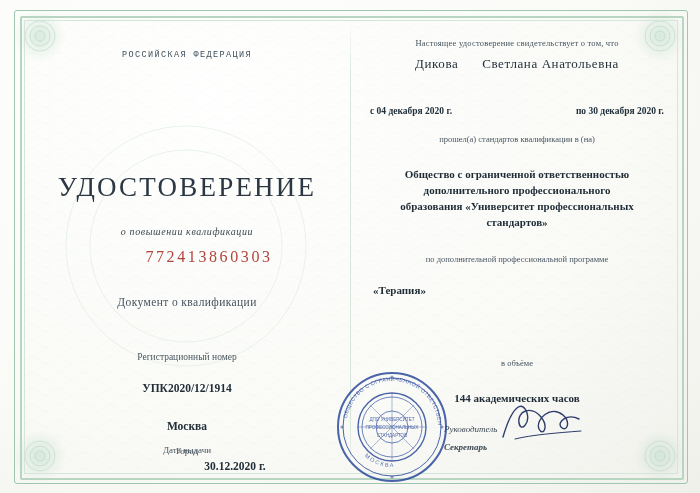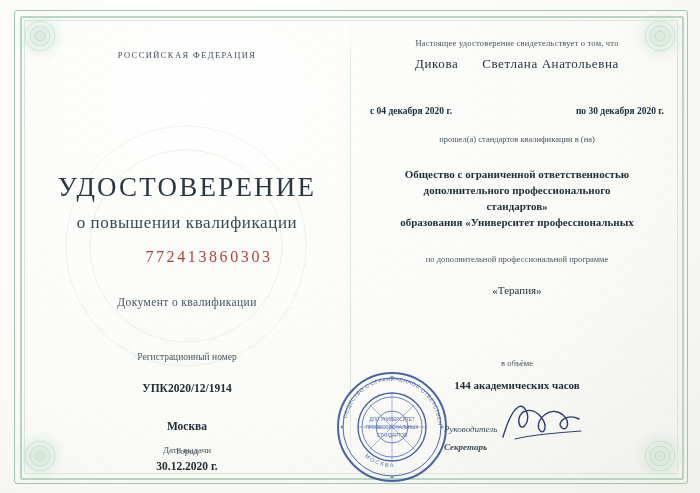--- a/index.html
+++ b/index.html
@@ -80,40 +80,41 @@
     color: #2d3a44;
   }
   .rf-line {
     position: absolute;
     top: 28px;
     left: 0;
     width: 322px;
     font-size: 8.5px;
     letter-spacing: 1.4px;
     color: #41505c;
-    font-family: Liberation Serif, serif;
+    font-family: Liberation Mono, monospace;
   }
   .main-title {
     position: absolute;
     top: 150px;
     left: 0;
     width: 322px;
     font-size: 27px;
     letter-spacing: 2.2px;
     color: #2b3843;
     font-family: "Liberation Serif", serif;
   }
   .sub-title {
     position: absolute;
-    top: 191px;
-    left: 0;
-    width: 322px;
-    font-size: 17px;
+    top: 204px;
+    left: 0;
+    width: 322px;
+    font-size: 10px;
     letter-spacing: 0.6px;
     color: #3a4852;
+    font-style: italic;
   }
   .doc-number {
     position: absolute;
     top: 226px;
     left: 0;
     width: 322px;
     font-size: 16px;
     letter-spacing: 2.6px;
     color: #b0443c;
     font-family: "Liberation Serif", serif;
@@ -172,20 +173,21 @@
     color: #4a5760;
   }
   .issue-value {
     position: absolute;
     top: 438px;
     left: 0;
     width: 322px;
     font-size: 11.5px;
     font-weight: bold;
     color: #222f38;
+    padding-left: 48px;
   }
 
   
   .right-page {
     position: absolute;
     left: 356px;
     top: 22px;
     width: 322px;
     height: 448px;
     color: #2d3a44;
@@ -250,39 +252,38 @@
     top: 232px;
     left: 0;
     width: 322px;
     text-align: center;
     font-size: 8.5px;
     color: #48555f;
   }
   .r-program-name {
     position: absolute;
     top: 262px;
-    left: 0;
-    width: 322px;
-    text-align: center;
+    left: 17px;
+    width: 322px;
     font-size: 11px;
-    font-weight: normal;
+    font-weight: bold;
     color: #1f2c35;
   }
   .r-volume-label {
     position: absolute;
     top: 336px;
     left: 0;
     width: 322px;
     text-align: center;
     font-size: 8.5px;
     color: #48555f;
   }
   .r-volume-value {
     position: absolute;
-    top: 357px;
+    top: 370px;
     left: 0;
     width: 322px;
     text-align: center;
     font-size: 11px;
     font-weight: bold;
     color: #1f2c35;
   }
   .r-sign-role1 {
     position: absolute;
     top: 402px;
@@ -388,22 +389,22 @@
       <span>Светлана Анатольевна</span>
     </div>
     <div class="r-dates">
       <span>с 04 декабря 2020 г.</span>
       <span>по 30 декабря 2020 г.</span>
     </div>
     <div class="r-passed">прошел(а) стандартов квалификации в (на)</div>
     <div class="r-org">
       <div>Общество с ограниченной ответственностью</div>
       <div>дополнительного профессионального</div>
+      <div>образования «Университет профессиональных</div>
       <div>стандартов»</div>
-      <div>образования «Университет профессиональных</div>
     </div>
     <div class="r-program-label">по дополнительной профессиональной программе</div>
     <div class="r-program-name">«Терапия»</div>
     <div class="r-volume-label">в объёме</div>
     <div class="r-volume-value">144 академических часов</div>
     <div class="r-sign-role1">Руководитель</div>
     <div class="r-sign-role2">Секретарь</div>
   </div>
 
   <svg class="stamp" viewBox="0 0 112 112">

